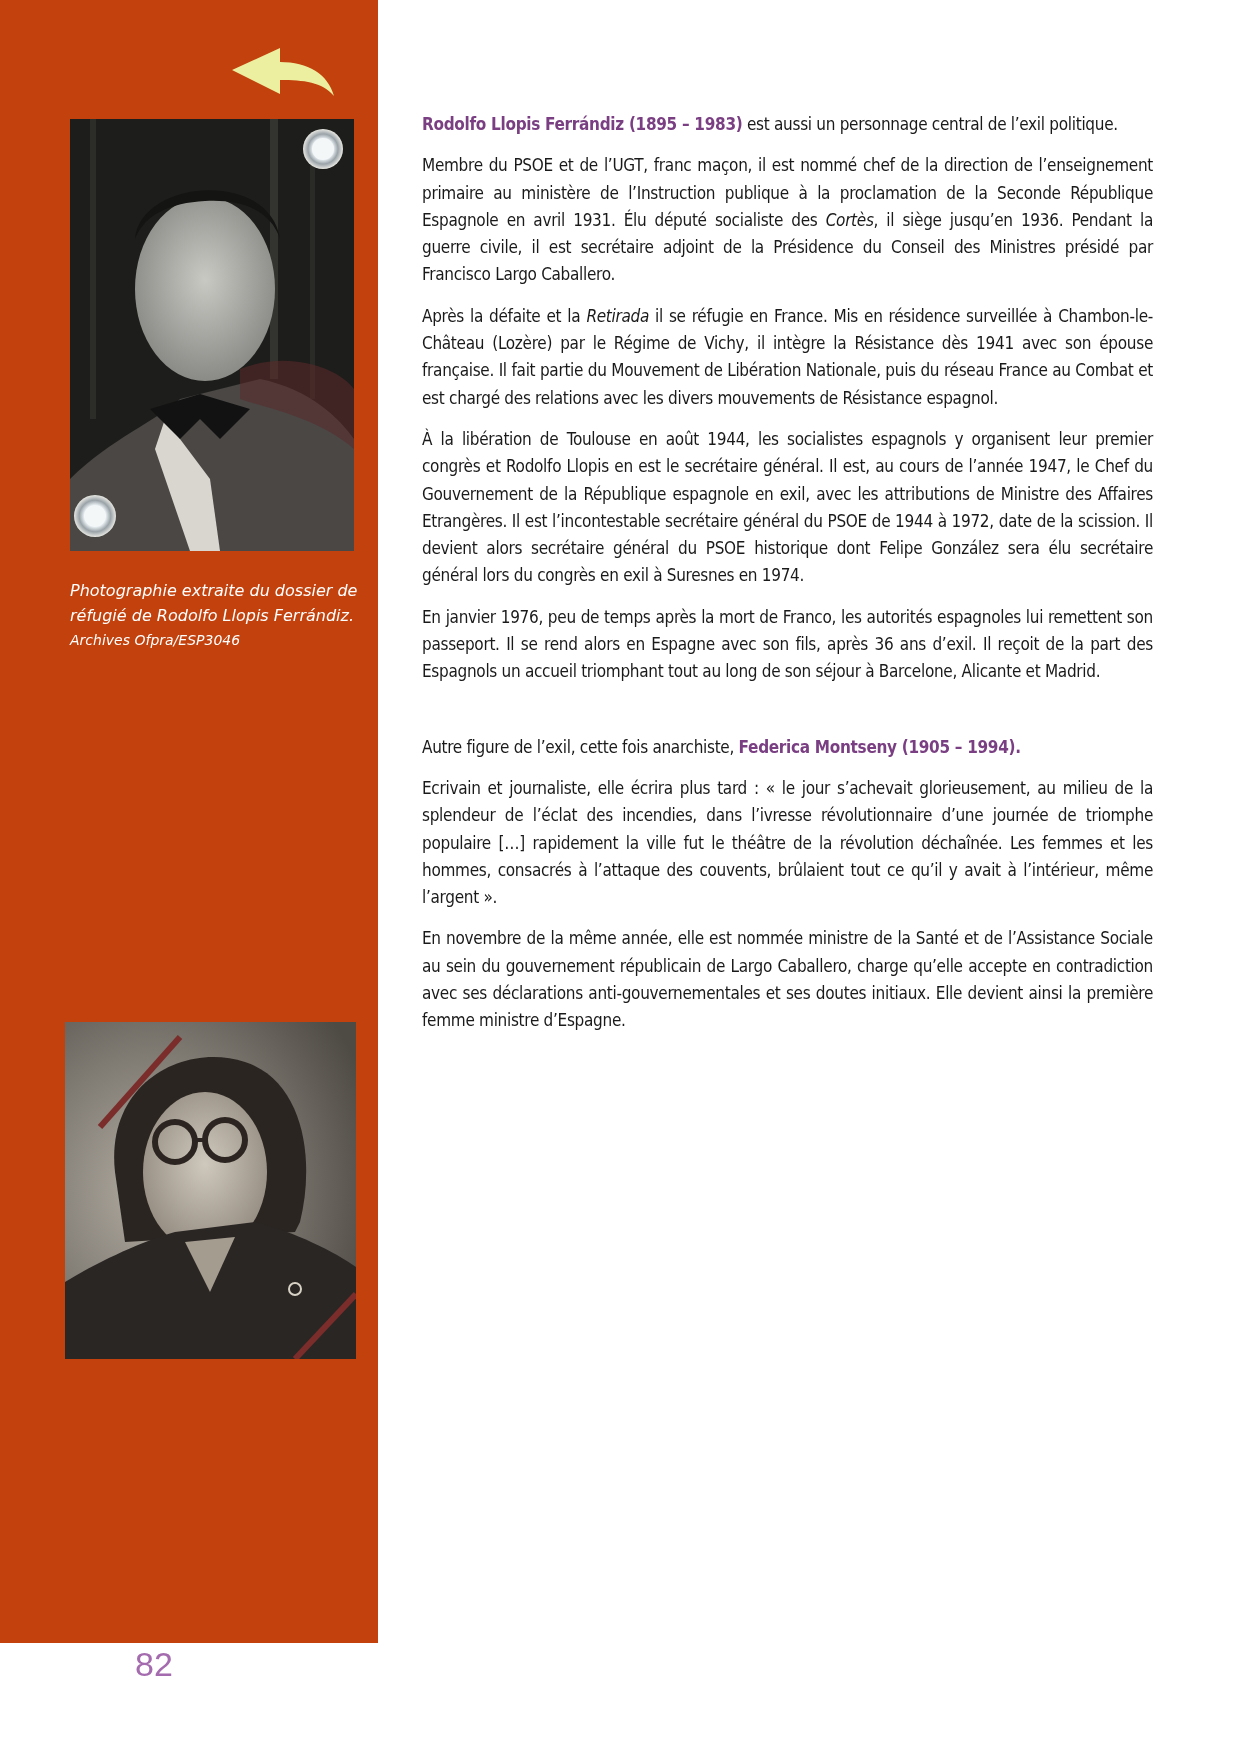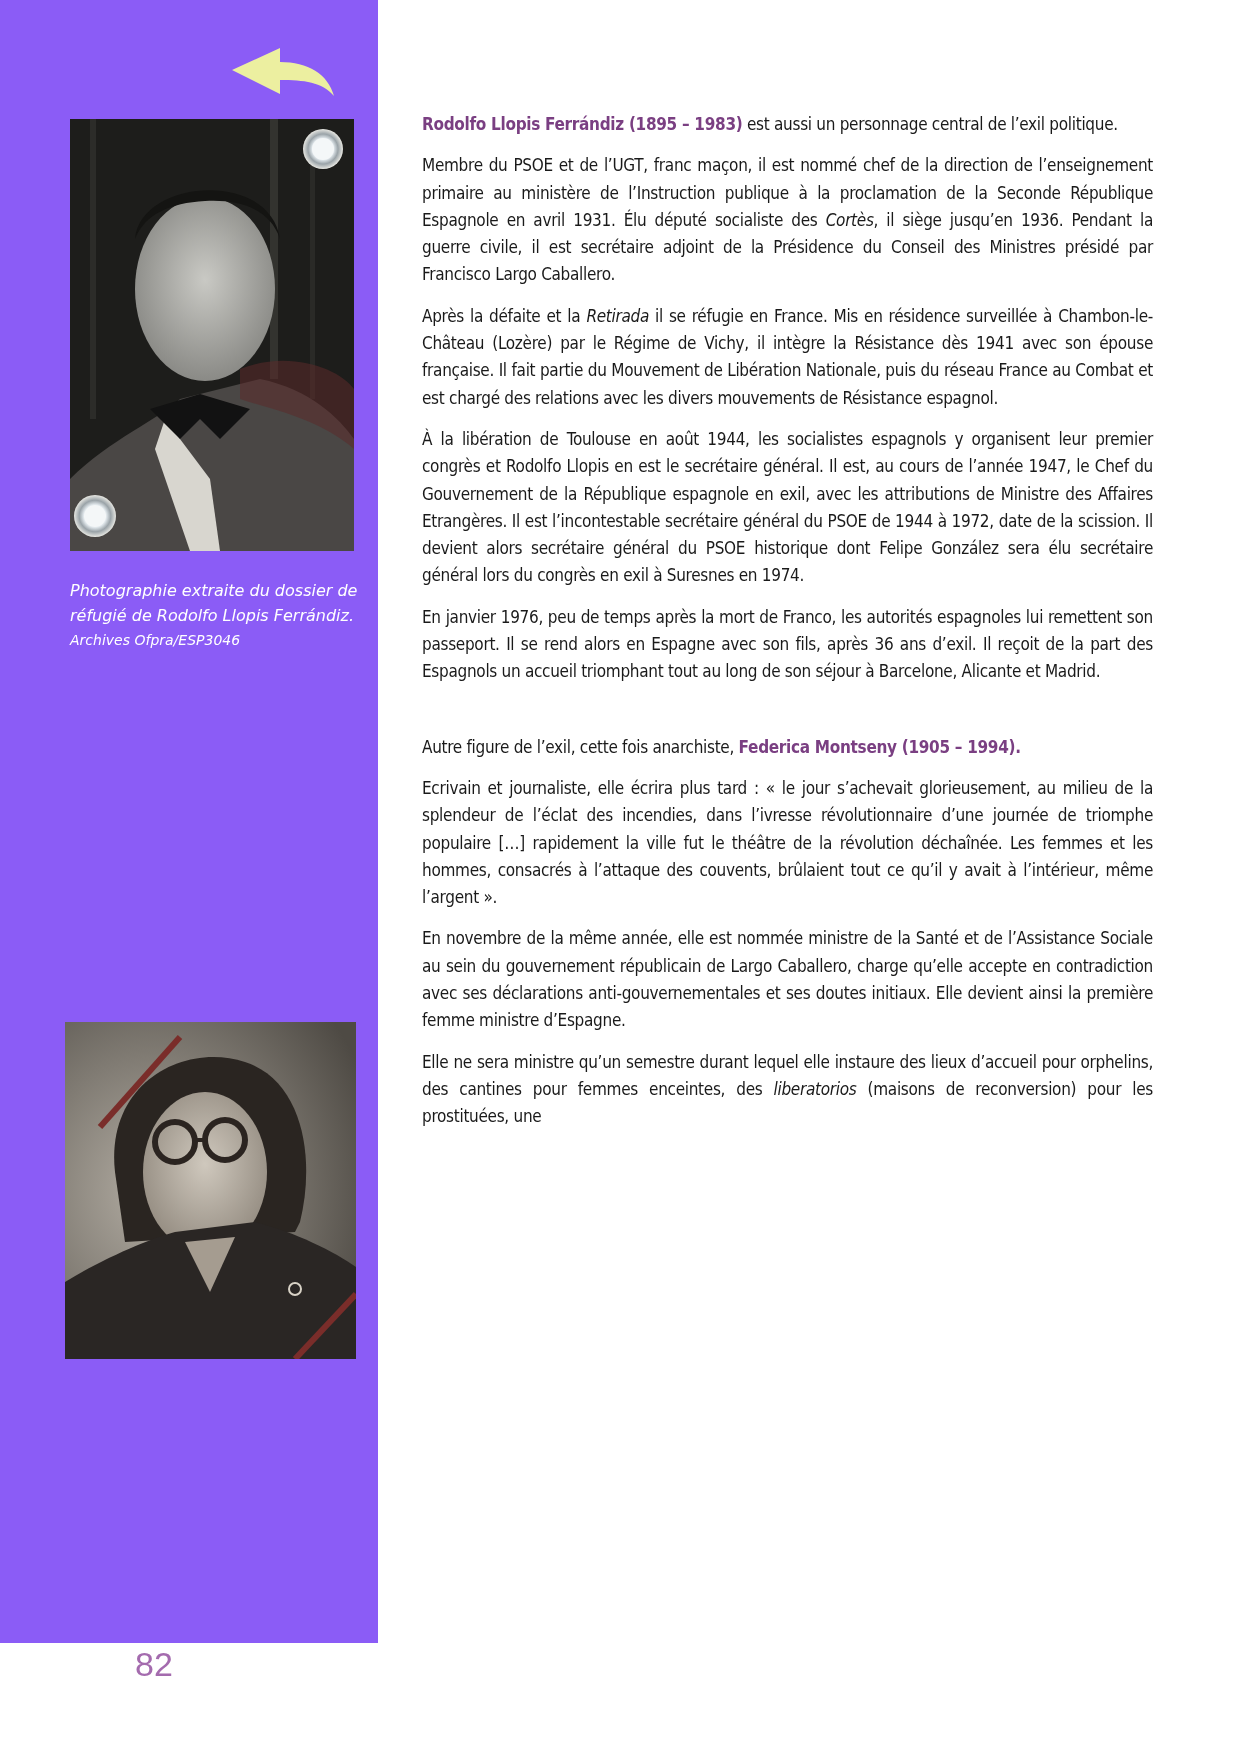--- a/index.html
+++ b/index.html
@@ -3,21 +3,21 @@
   <meta charset="utf-8">
   <style>
     html, body { margin: 0; padding: 0; }
     body {
       width: 1241px; height: 1754px; position: relative; background: #ffffff;
       font-family: "DejaVu Sans Condensed", "DejaVu Sans", sans-serif;
       overflow: hidden;
     }
     .sidebar {
       position: absolute; left: 0; top: 0; width: 378px; height: 1643px;
-      background: #8b5cf6;
+      background: #c2410c;
     }
     .back-arrow {
       position: absolute; left: 230px; top: 46px; width: 106px; height: 52px;
       cursor: pointer;
     }
     .photo {
       position: absolute; overflow: hidden;
     }
     .photo1 { left: 70px; top: 119px; width: 284px; height: 432px; background: #1c1c1a; }
     .photo2 { left: 65px; top: 1022px; width: 291px; height: 337px; background: #5a544c; }
@@ -129,14 +129,13 @@
   <p>En janvier 1976, peu de temps après la mort de Franco, les autorités espagnoles lui remettent son passeport. Il se rend alors en Espagne avec son fils, après 36 ans d’exil. Il reçoit de la part des Espagnols un accueil triomphant tout au long de son séjour à Barcelone, Alicante et Madrid.</p>
 
 
   <p class="p-autre"><span>Autre figure de l’exil, cette fois anarchiste, </span><span class="hl">Federica Montseny (1905 – 1994).</span></p>
 
 
   <p>Ecrivain et journaliste, elle écrira plus tard : « le jour s’achevait glorieusement, au milieu de la splendeur de l’éclat des incendies, dans l’ivresse révolutionnaire d’une journée de triomphe populaire […] rapidement la ville fut le théâtre de la révolution déchaînée. Les femmes et les hommes, consacrés à l’attaque des couvents, brûlaient tout ce qu’il y avait à l’intérieur, même l’argent ».</p>
 
   <p>En novembre de la même année, elle est nommée ministre de la Santé et de l’Assistance Sociale au sein du gouvernement républicain de Largo Caballero, charge qu’elle accepte en contradiction avec ses déclarations anti-gouvernementales et ses doutes initiaux. Elle devient ainsi la première femme ministre d’Espagne.</p>
 
-  <p><span>Elle ne sera ministre qu’un semestre durant lequel elle instaure des lieux d’accueil pour orphelins, des cantines pour femmes enceintes, des </span><em>liberatorios</em><span> (maisons de reconversion) pour les prostituées, une</span></p>
 </div>
 
 </body></html>

